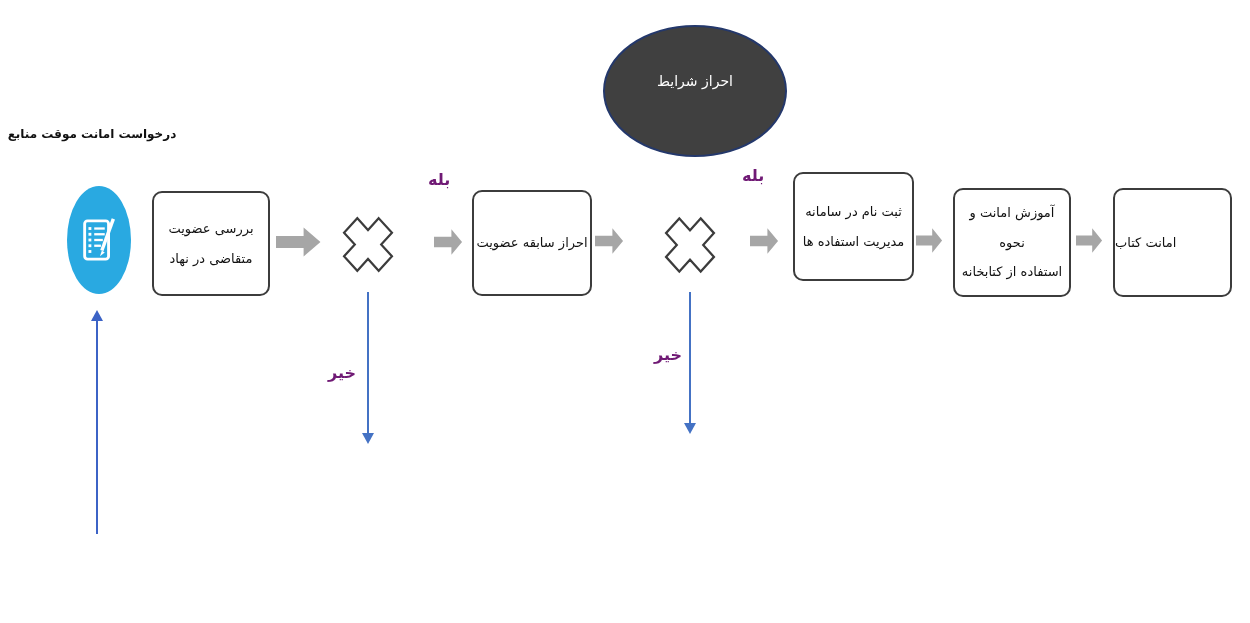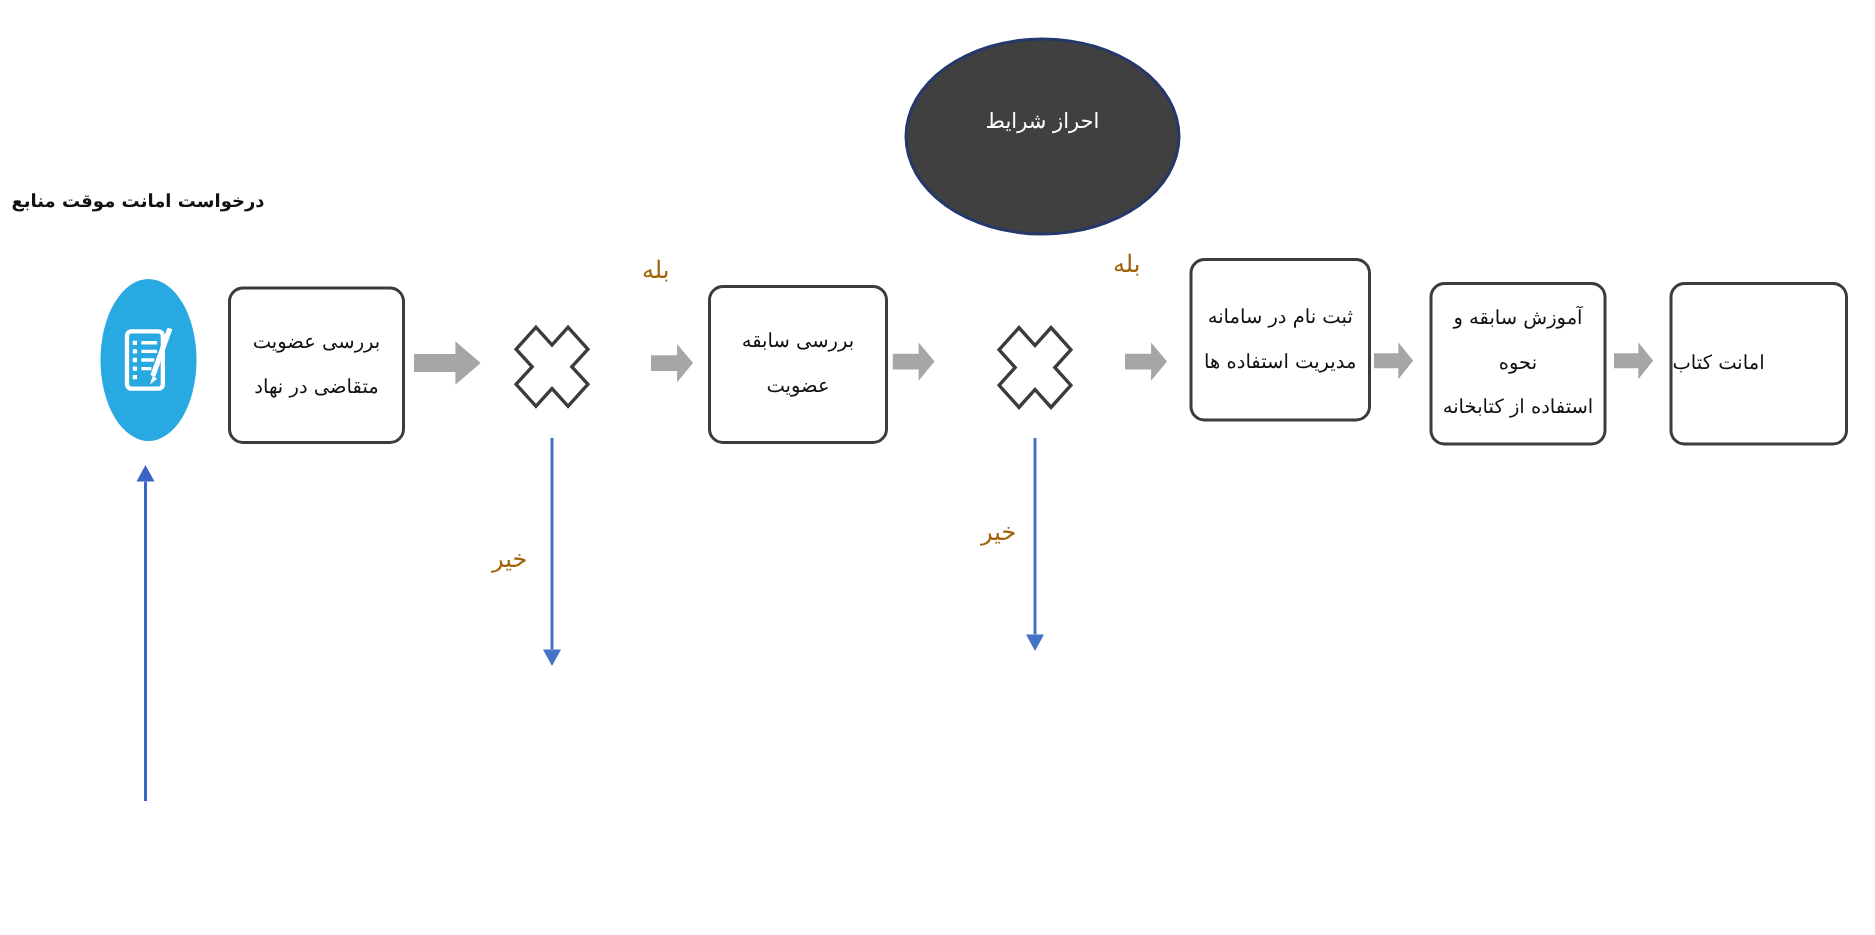--- a/index.html
+++ b/index.html
@@ -15,21 +15,21 @@
     position:absolute;left:67px;top:186px;width:64px;height:108px;border-radius:50%;
     background:#29a9e1;display:flex;align-items:center;justify-content:center;
   }
   .box{
     position:absolute;border:2px solid #3c3c3c;border-radius:10px;background:#fff;
     display:flex;flex-direction:column;align-items:center;justify-content:center;
     font-size:13px;line-height:2.3;color:#111;text-align:center;
   }
   .gray-arrow{position:absolute;}
   .x-shape{position:absolute;}
-  .decision-label{position:absolute;font-weight:normal;font-size:16px;color:#a16207;text-align:right;}
+  .decision-label{position:absolute;font-weight:bold;font-size:16px;color:#701a75;text-align:right;}
   .circle{
     position:absolute;background:#4472c4;border:2px solid #26365e;border-radius:50%;
     display:flex;flex-direction:column;align-items:center;justify-content:center;
     color:#fff;font-size:13.5px;text-align:center;line-height:2.8;
   }
   .ellipse{
     position:absolute;background:#404040;border:2px solid #24386b;border-radius:50%;
     display:flex;align-items:center;justify-content:center;
     color:#fff;font-size:14px;text-align:center;padding-bottom:20px;box-sizing:border-box;
   }
@@ -73,30 +73,30 @@
     <div class="head-up"></div>
     <div class="v-shaft-up"></div>
   </div>
 
   <div class="box" dir="rtl" style="left:152px;top:191px;width:114px;height:101px;">
     <span>بررسی عضویت</span>
     <span>متقاضی در نهاد</span>
   </div>
 
   <div class="box" dir="rtl" style="left:472px;top:190px;width:116px;height:102px;">
-    <span>بررسی سابقه عضویت</span>
+    <span>احراز سابقه عضویت</span>
   </div>
 
   <div class="box" dir="rtl" style="left:793px;top:172px;width:117px;height:105px;text-align:right;">
     <span>ثبت نام در سامانه</span>
     <span>مدیریت استفاده ها</span>
   </div>
 
   <div class="box" dir="rtl" style="left:953px;top:188px;width:114px;height:105px;">
-    <span>آموزش سابقه و نحوه</span>
+    <span>آموزش امانت و نحوه</span>
     <span>استفاده از کتابخانه</span>
   </div>
 
   <div class="box" dir="rtl" style="left:1113px;top:188px;width:115px;height:105px;align-items:flex-end;">
     <span>امانت کتاب</span>
   </div>
 
   <svg class="gray-arrow" style="left:276px;top:225px;" width="46" height="34" viewBox="0 0 60 40" preserveAspectRatio="none">
     <polygon points="0,13 36,13 36,3 58,20 36,37 36,27 0,27" fill="#a6a6a6"></polygon>
   </svg>

